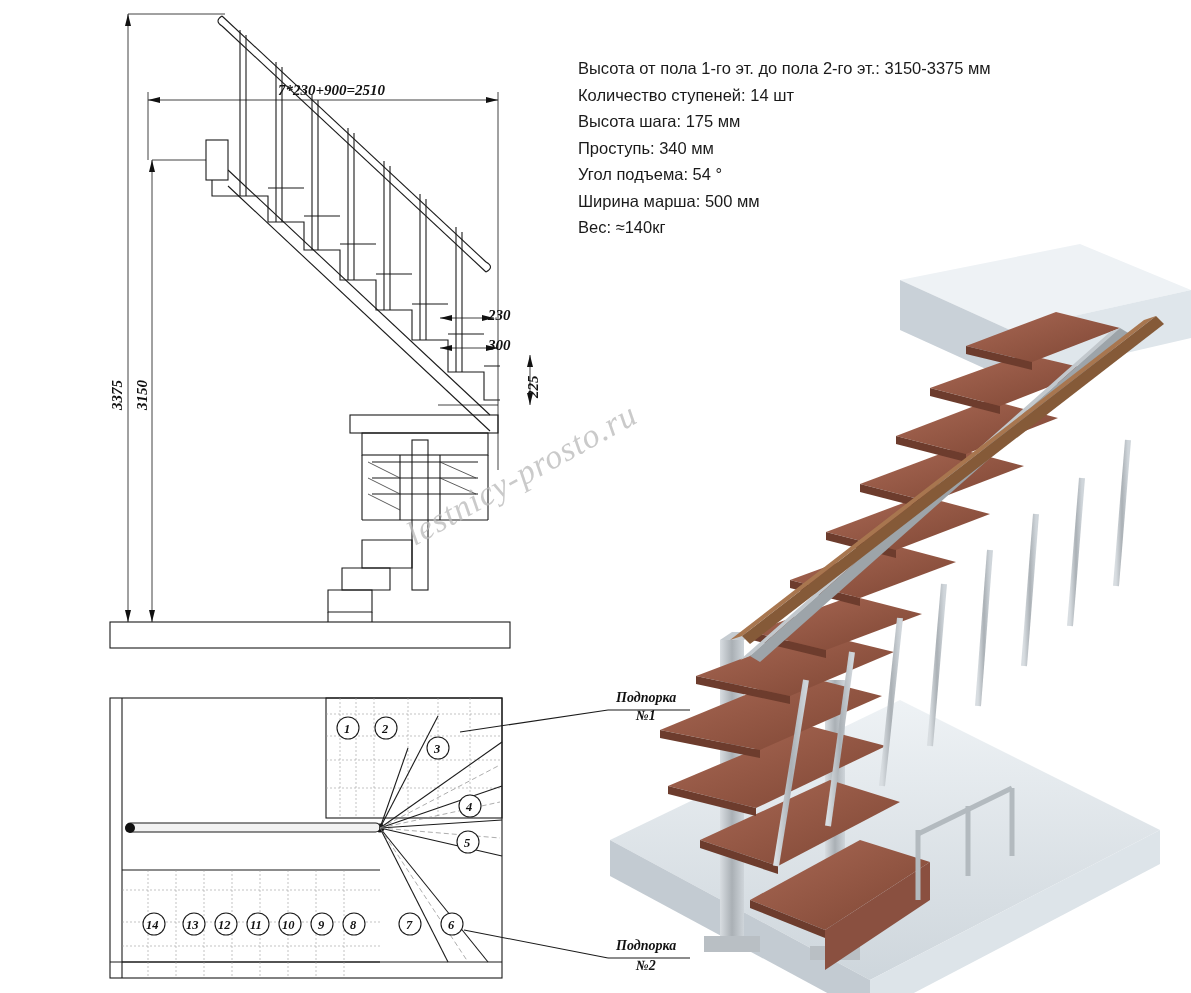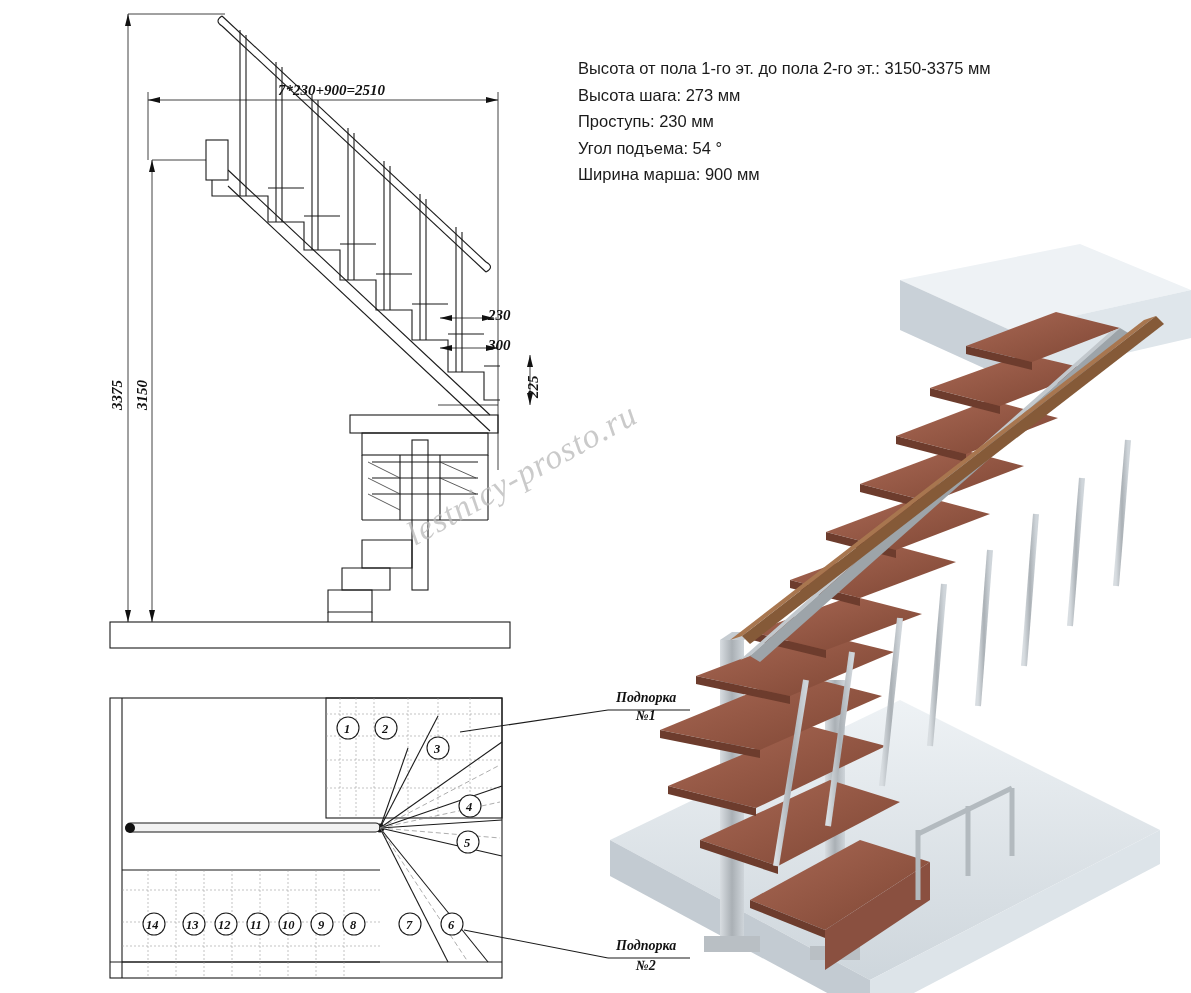--- a/index.html
+++ b/index.html
@@ -54,24 +54,26 @@
     font-style:italic;font-weight:bold;font-size:12.5px;fill:#111;
   }
 </style>
 </head>
 <body>
 
 <div class="canvas">
 
   <div class="spec">
     <div>Высота от пола 1-го эт. до пола 2-го эт.: 3150-3375 мм</div>
-    <div>Высота шага: 273 мм</div>
-    <div>Проступь: 230 мм</div>
+    <div>Количество ступеней: 14 шт</div>
+    <div>Высота шага: 175 мм</div>
+    <div>Проступь: 340 мм</div>
     <div>Угол подъема: 54 °</div>
-    <div>Ширина марша: 900 мм</div>
+    <div>Ширина марша: 500 мм</div>
+    <div>Вес: ≈140кг</div>
   </div>
 
   <div class="side-view">
     <svg width="440" height="660" viewBox="0 0 440 660">
 
       <rect x="10" y="622" width="400" height="26" class="fillw"></rect>
 
       <line x1="28" y1="14" x2="28" y2="622" class="dim"></line>
       <line x1="52" y1="160" x2="52" y2="622" class="dim"></line>
       <line x1="28" y1="14" x2="125" y2="14" class="dim"></line>

